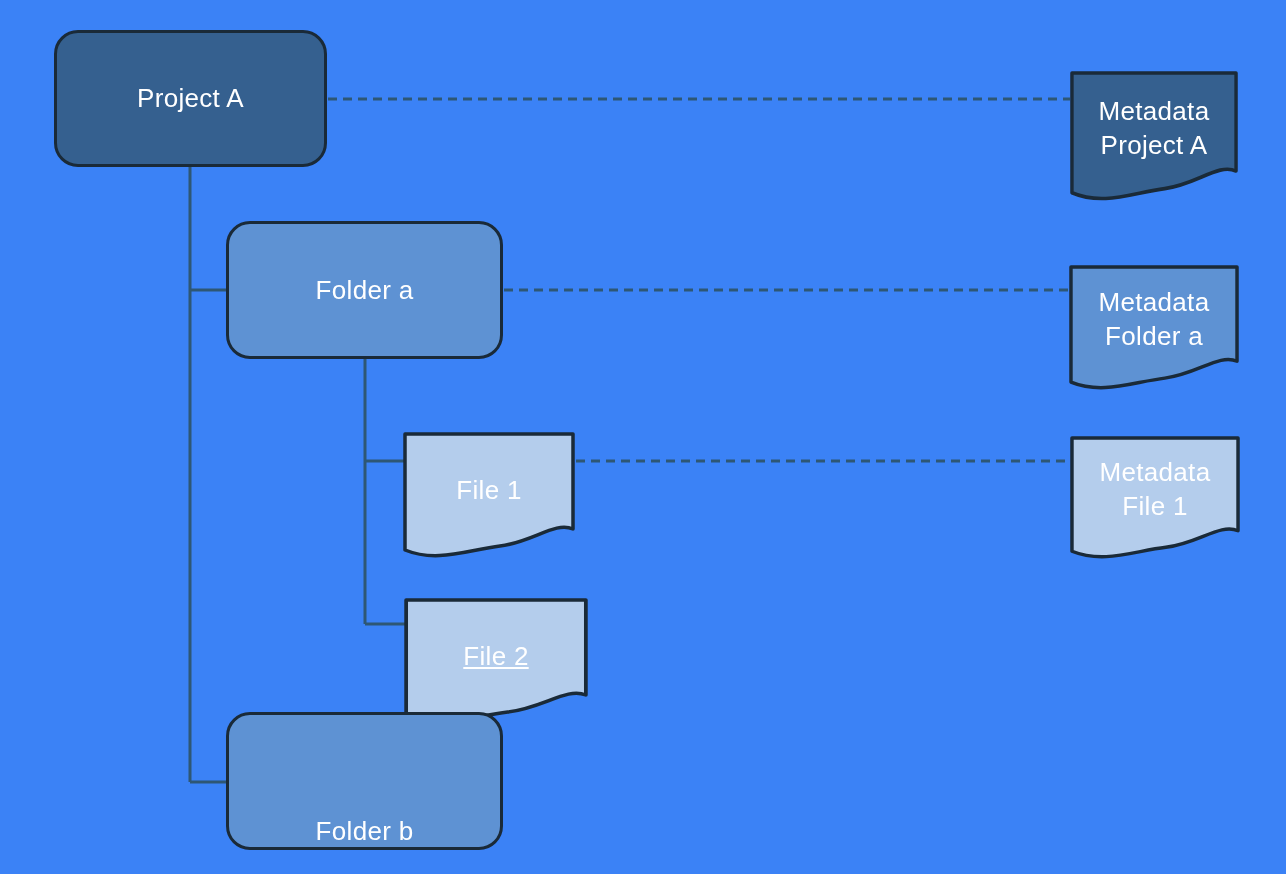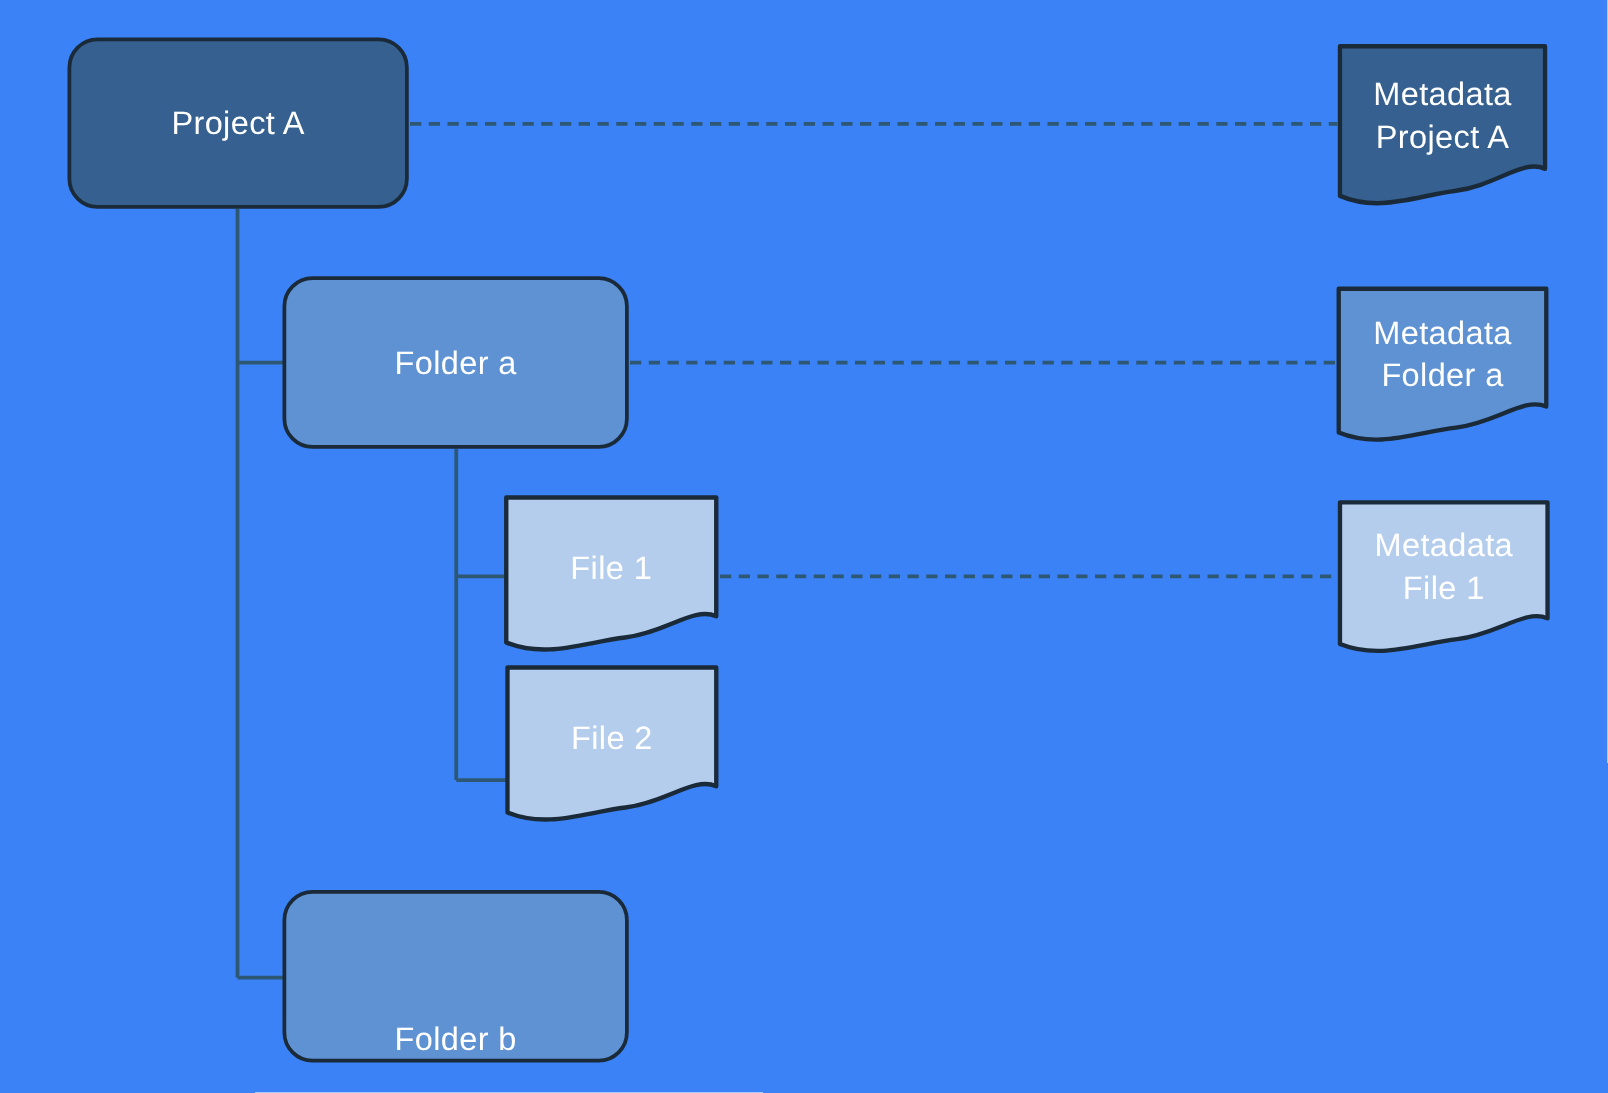--- a/index.html
+++ b/index.html
@@ -40,21 +40,21 @@
     letter-spacing: 0.3px;
     text-align: center;
   }
   .rect {
     border: 3.5px solid #1A2A38;
     border-radius: 24px;
     box-sizing: border-box;
   }
   .rect.dark   { background: #35608F; }
   .rect.medium { background: #5E92D3; }
-  .doc { background: transparent; }
+  .doc { background: transparent; margin-top: 36px; }
   .doc svg {
     position: absolute;
     left: 0; top: 0;
     width: 100%;
     height: 100%;
     overflow: visible;
   }
   .doc .doc-path {
     stroke: #1A2A38;
     stroke-width: 3.5;
@@ -96,21 +96,21 @@
     <span>Folder a</span>
   </div>
 
   <div class="node doc light single" style="left:403px; top:396px; width:172px; height:127px;">
     <svg viewBox="0 0 172 127" preserveAspectRatio="none">
       <path class="doc-path" d="M2,2 L170,2 L170,97 C152,89 130,110 97,114 C64,118 34,131 2,118 Z"></path>
     </svg>
     <span class="label-wrap">File 1</span>
   </div>
 
-  <div class="node doc light single" style="left:404px; top:532px; width:171px; height:127px;">
+  <div class="node doc light single" style="left:404px; top:562px; width:184px; height:127px;text-decoration:underline;">
     <svg viewBox="0 0 172 127" preserveAspectRatio="none">
       <path class="doc-path" d="M2,2 L170,2 L170,97 C152,89 130,110 97,114 C64,118 34,131 2,118 Z"></path>
     </svg>
     <span class="label-wrap">File 2</span>
   </div>
 
   <div class="node rect medium" style="left:226px; top:712px; width:277px; height:138px;align-items:flex-end;">
     <span>Folder b</span>
   </div>
 

